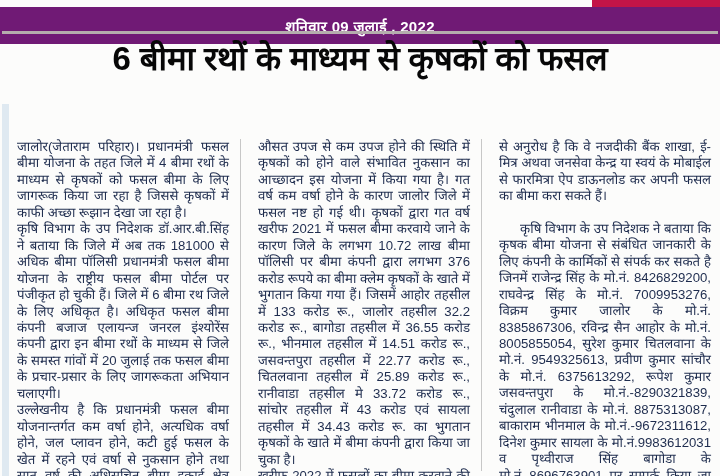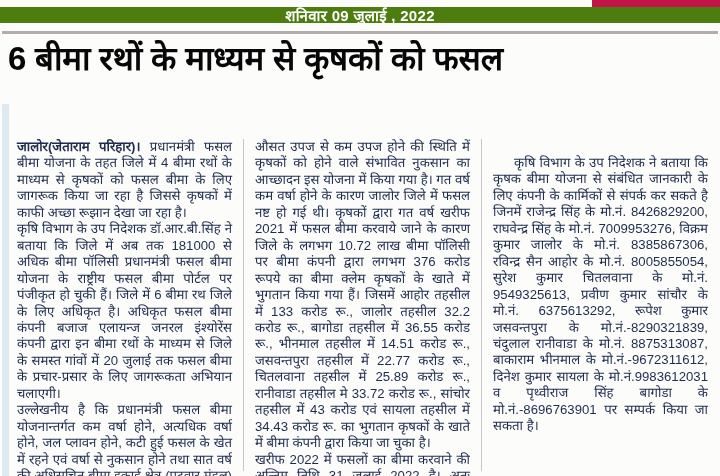--- a/index.html
+++ b/index.html
@@ -4,62 +4,62 @@
 <style>
   html,body { margin:0; padding:0; }
   body {
     width:720px; height:476px;
     background:#fcfcfb;
     font-family:"Liberation Sans","DejaVu Sans",sans-serif;
     position:relative; overflow:hidden;
   }
   
   .banner {
-    position:absolute; top:7px; left:0; width:720px; height:16px;
-    background:#4d7c0f;
+    position:absolute; top:7px; left:0; width:720px; height:37px;
+    background:#701a75;
     display:flex; align-items:center; justify-content:center;
   }
   .banner-text { color:#ffffff; font-weight:bold; font-size:15px; letter-spacing:.3px; }
   .banner-top-sliver {
     position:absolute; top:0; left:592px; width:128px; height:8px;
     background:#c31448;
   }
   .banner-shadow {
     position:absolute; top:31px; left:2px; width:716px; height:3px;
     background:#b5adad;
   }
   
   .edge-strip {
     position:absolute; top:104px; left:2px; width:7px; height:372px;
     background:#dfe9f1;
   }
   
   .headline {
     position:absolute; top:36px; left:8px; width:704px;
-    color:#070707;
+    text-align:center; color:#070707;
     font-weight:bold; font-size:33px; line-height:46px;
     letter-spacing:-0.2px;
   }
   
   .article {
     position:absolute; top:139px; left:17px; width:694px; height:332px;
     display:flex;
   }
   .col {
     width:215px;
     font-size:13.2px; line-height:16.45px;
     color:#1e2c4e;
     text-align:justify;
   }
   .col.rule {
     border-left:1px solid #c7c7c7;
-    padding-left:11px; margin-left:11px;
+    padding-left:17px; margin-left:11px;
   }
   .col p { margin:0; }
-  .lead { font-weight:bold;margin-top:11px; }
+  .lead { font-weight:normal;margin-top:11px; }
   .p-indent { text-indent:1.6em; margin-top:16px !important; }
 </style>
 </head>
 <body>
 
 <div class="banner-top-sliver"></div>
 
 <div class="banner">
   <span class="banner-text">शनिवार 09 जुलाई , 2022</span>
 </div>
@@ -78,16 +78,17 @@
     <p>कृषि विभाग के उप निदेशक डॉ.आर.बी.सिंह ने बताया कि जिले में अब तक 181000 से अधिक बीमा पॉलिसी प्रधानमंत्री फसल बीमा योजना के राष्ट्रीय फसल बीमा पोर्टल पर पंजीकृत हो चुकी हैं। जिले में 6 बीमा रथ जिले के लिए अधिकृत है। अधिकृत फसल बीमा कंपनी बजाज एलायन्ज जनरल इंश्योरेंस कंपनी द्वारा इन बीमा रथों के माध्यम से जिले के समस्त गांवों में 20 जुलाई तक फसल बीमा के प्रचार-प्रसार के लिए जागरूकता अभियान चलाएगी।</p>
     <p>उल्लेखनीय है कि प्रधानमंत्री फसल बीमा योजनान्तर्गत कम वर्षा होने, अत्यधिक वर्षा होने, जल प्लावन होने, कटी हुई फसल के खेत में रहने एवं वर्षा से नुकसान होने तथा सात वर्ष की अधिसूचित बीमा इकाई क्षेत्र (पटवार मंडल) के</p>
   </div>
 
   <div class="col rule">
     <p>औसत उपज से कम उपज होने की स्थिति में कृषकों को होने वाले संभावित नुकसान का आच्छादन इस योजना में किया गया है। गत वर्ष कम वर्षा होने के कारण जालोर जिले में फसल नष्ट हो गई थी। कृषकों द्वारा गत वर्ष खरीफ 2021 में फसल बीमा करवाये जाने के कारण जिले के लगभग 10.72 लाख बीमा पॉलिसी पर बीमा कंपनी द्वारा लगभग 376 करोड रूपये का बीमा क्लेम कृषकों के खाते में भुगतान किया गया हैं। जिसमें आहोर तहसील में 133 करोड रू., जालोर तहसील 32.2 करोड रू., बागोडा तहसील में 36.55 करोड रू., भीनमाल तहसील में 14.51 करोड रू., जसवन्तपुरा तहसील में  22.77 करोड रू., चितलवाना तहसील में 25.89 करोड रू., रानीवाडा तहसील मे 33.72 करोड रू., सांचोर तहसील में 43 करोड एवं सायला तहसील में 34.43 करोड रू. का भुगतान कृषकों के खाते में बीमा कंपनी द्वारा किया जा चुका है।</p>
     <p>खरीफ 2022 में फसलों का बीमा करवाने की अन्तिम तिथि 31 जुलाई 2022 है। अतः कृषकों</p>
   </div>
 
   <div class="col rule">
+    <p>से अनुरोध है कि वे नजदीकी बैंक शाखा, ई-मित्र अथवा जनसेवा केन्द्र या स्वयं के मोबाईल से फारमित्रा ऐप डाऊनलोड कर अपनी फसल का बीमा करा सकते हैं।</p>
     <p class="p-indent">कृषि विभाग के उप निदेशक ने बताया कि कृषक बीमा योजना से संबंधित जानकारी के लिए कंपनी के कार्मिकों से संपर्क कर सकते है जिनमें राजेन्द्र सिंह के मो.नं. 8426829200, राघवेन्द्र सिंह के मो.नं. 7009953276, विक्रम कुमार जालोर के मो.नं. 8385867306, रविन्द्र सैन आहोर के मो.नं. 8005855054, सुरेश कुमार चितलवाना के मो.नं. 9549325613, प्रवीण कुमार सांचौर के मो.नं. 6375613292, रूपेश कुमार जसवन्तपुरा के मो.नं.-8290321839, चंदुलाल रानीवाडा के मो.नं. 8875313087, बाकाराम भीनमाल के मो.नं.-9672311612, दिनेश कुमार सायला के मो.नं.9983612031 व पृथ्वीराज सिंह बागोडा के मो.नं.-8696763901 पर सम्पर्क किया जा सकता है।</p>
   </div>
 
 </div>
 
 </body></html>

